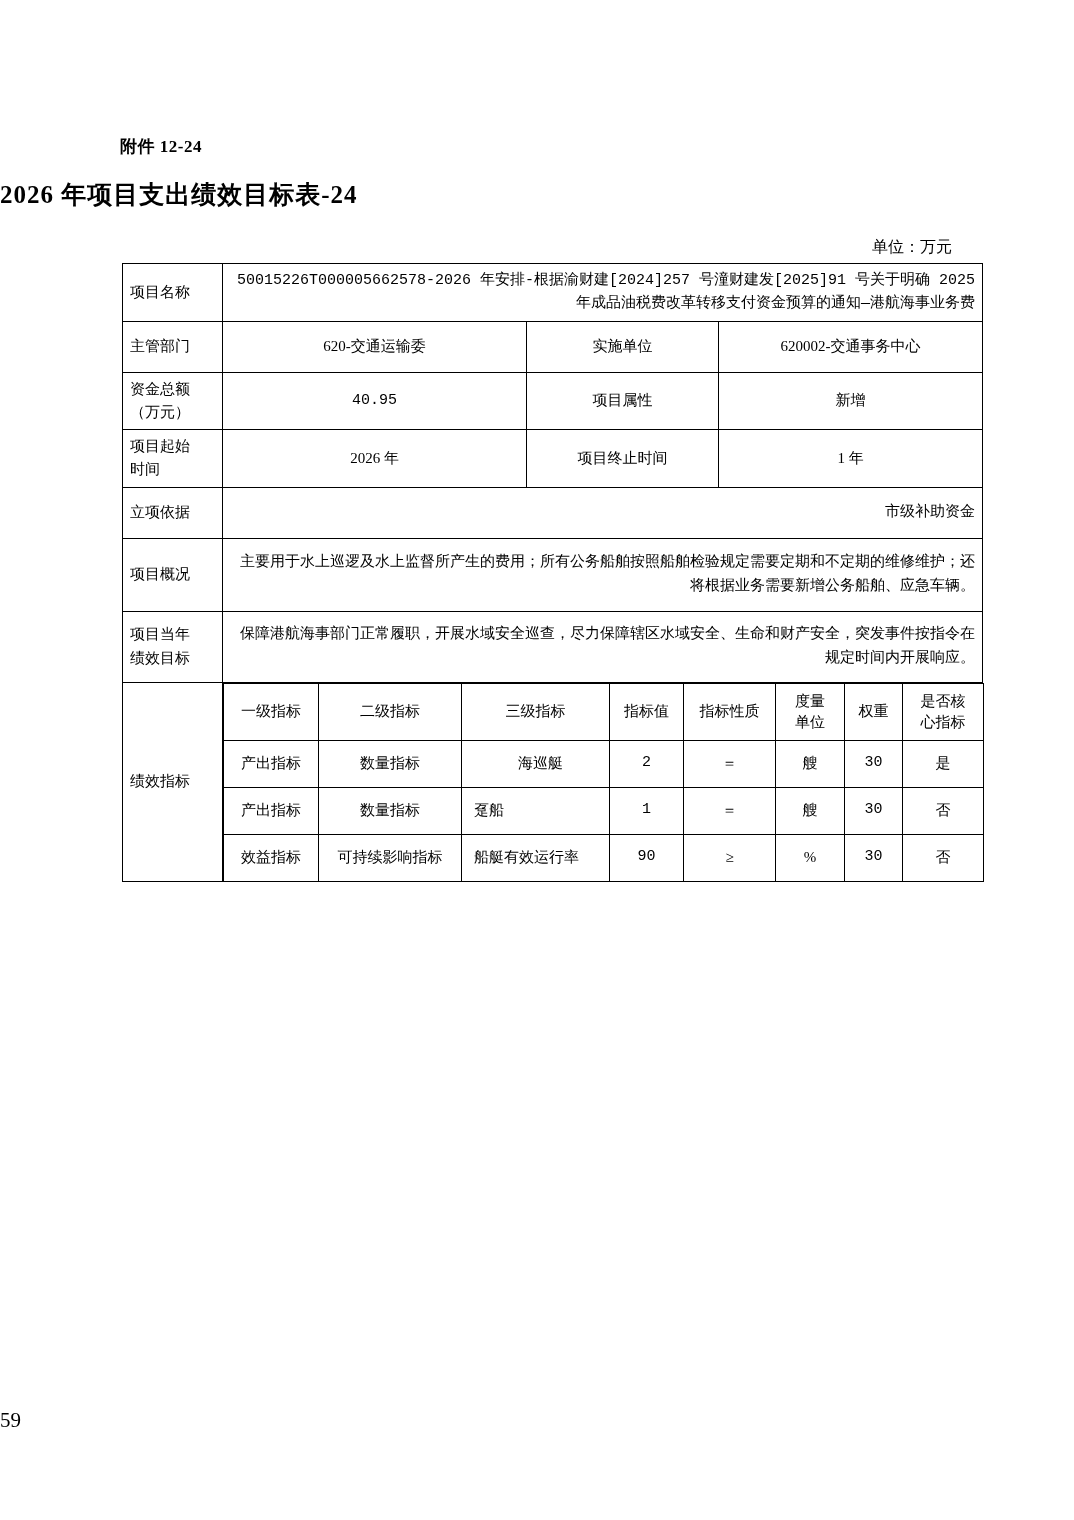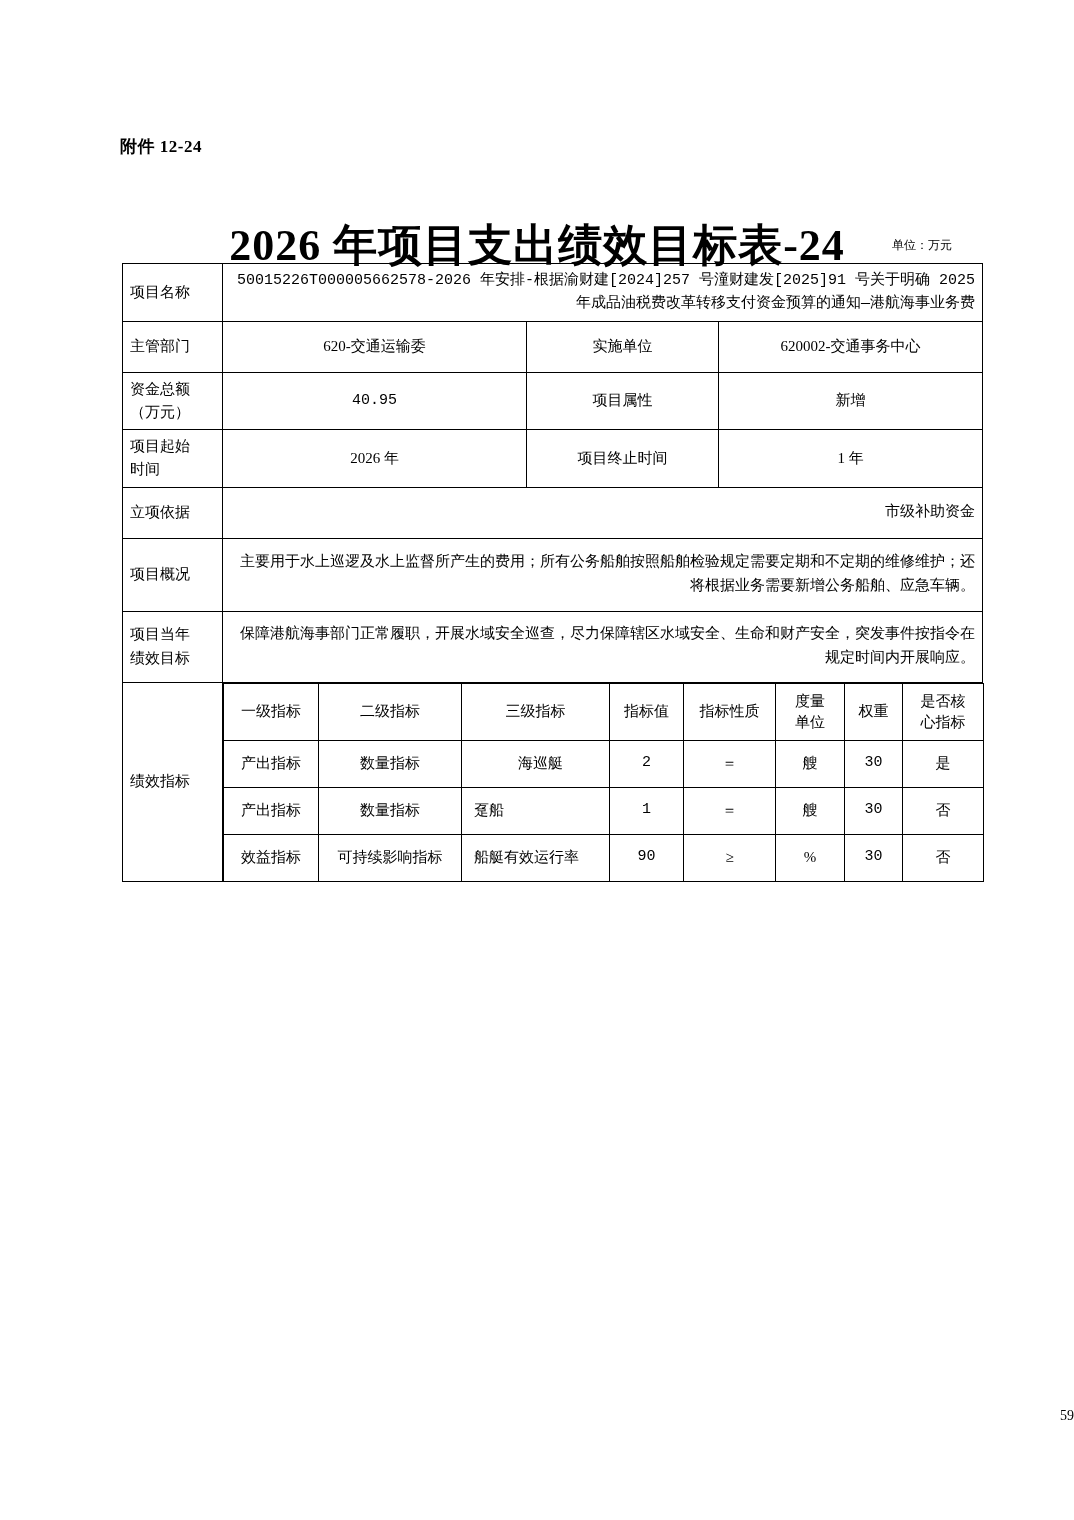--- a/index.html
+++ b/index.html
@@ -27,31 +27,30 @@
     top: 135px;
     font-size: 17px;
     font-weight: bold;
     letter-spacing: 0.5px;
   }
   .doc-title {
     position: absolute;
     left: 0;
     right: 0;
     top: 178px;
-    text-align: center;
-    font-size: 44px;
+    text-align: left;
+    font-size: 25px;
     font-weight: bold;
     letter-spacing: 1px;
-    margin-top: 38px;
   }
   .unit-note {
     position: absolute;
     right: 122px;
     top: 237px;
-    font-size: 12px;
+    font-size: 16px;
   }
   table.main {
     position: absolute;
     left: 122px;
     top: 263px;
     width: 830px;
     border-collapse: collapse;
     table-layout: fixed;
   }
   table.main td {
@@ -96,22 +95,22 @@
     height: 34px;
   }
   .two-line {
     line-height: 1.25;
   }
   .page-number {
     position: absolute;
     left: 0;
     right: 0;
     top: 1408px;
-    text-align: right;
-    font-size: 14px;
+    text-align: left;
+    font-size: 21px;
   }
   .digits {
     font-family: Liberation Mono, monospace;
   }
 </style>
 </head>
 <body>
 
 <div class="page">
 

